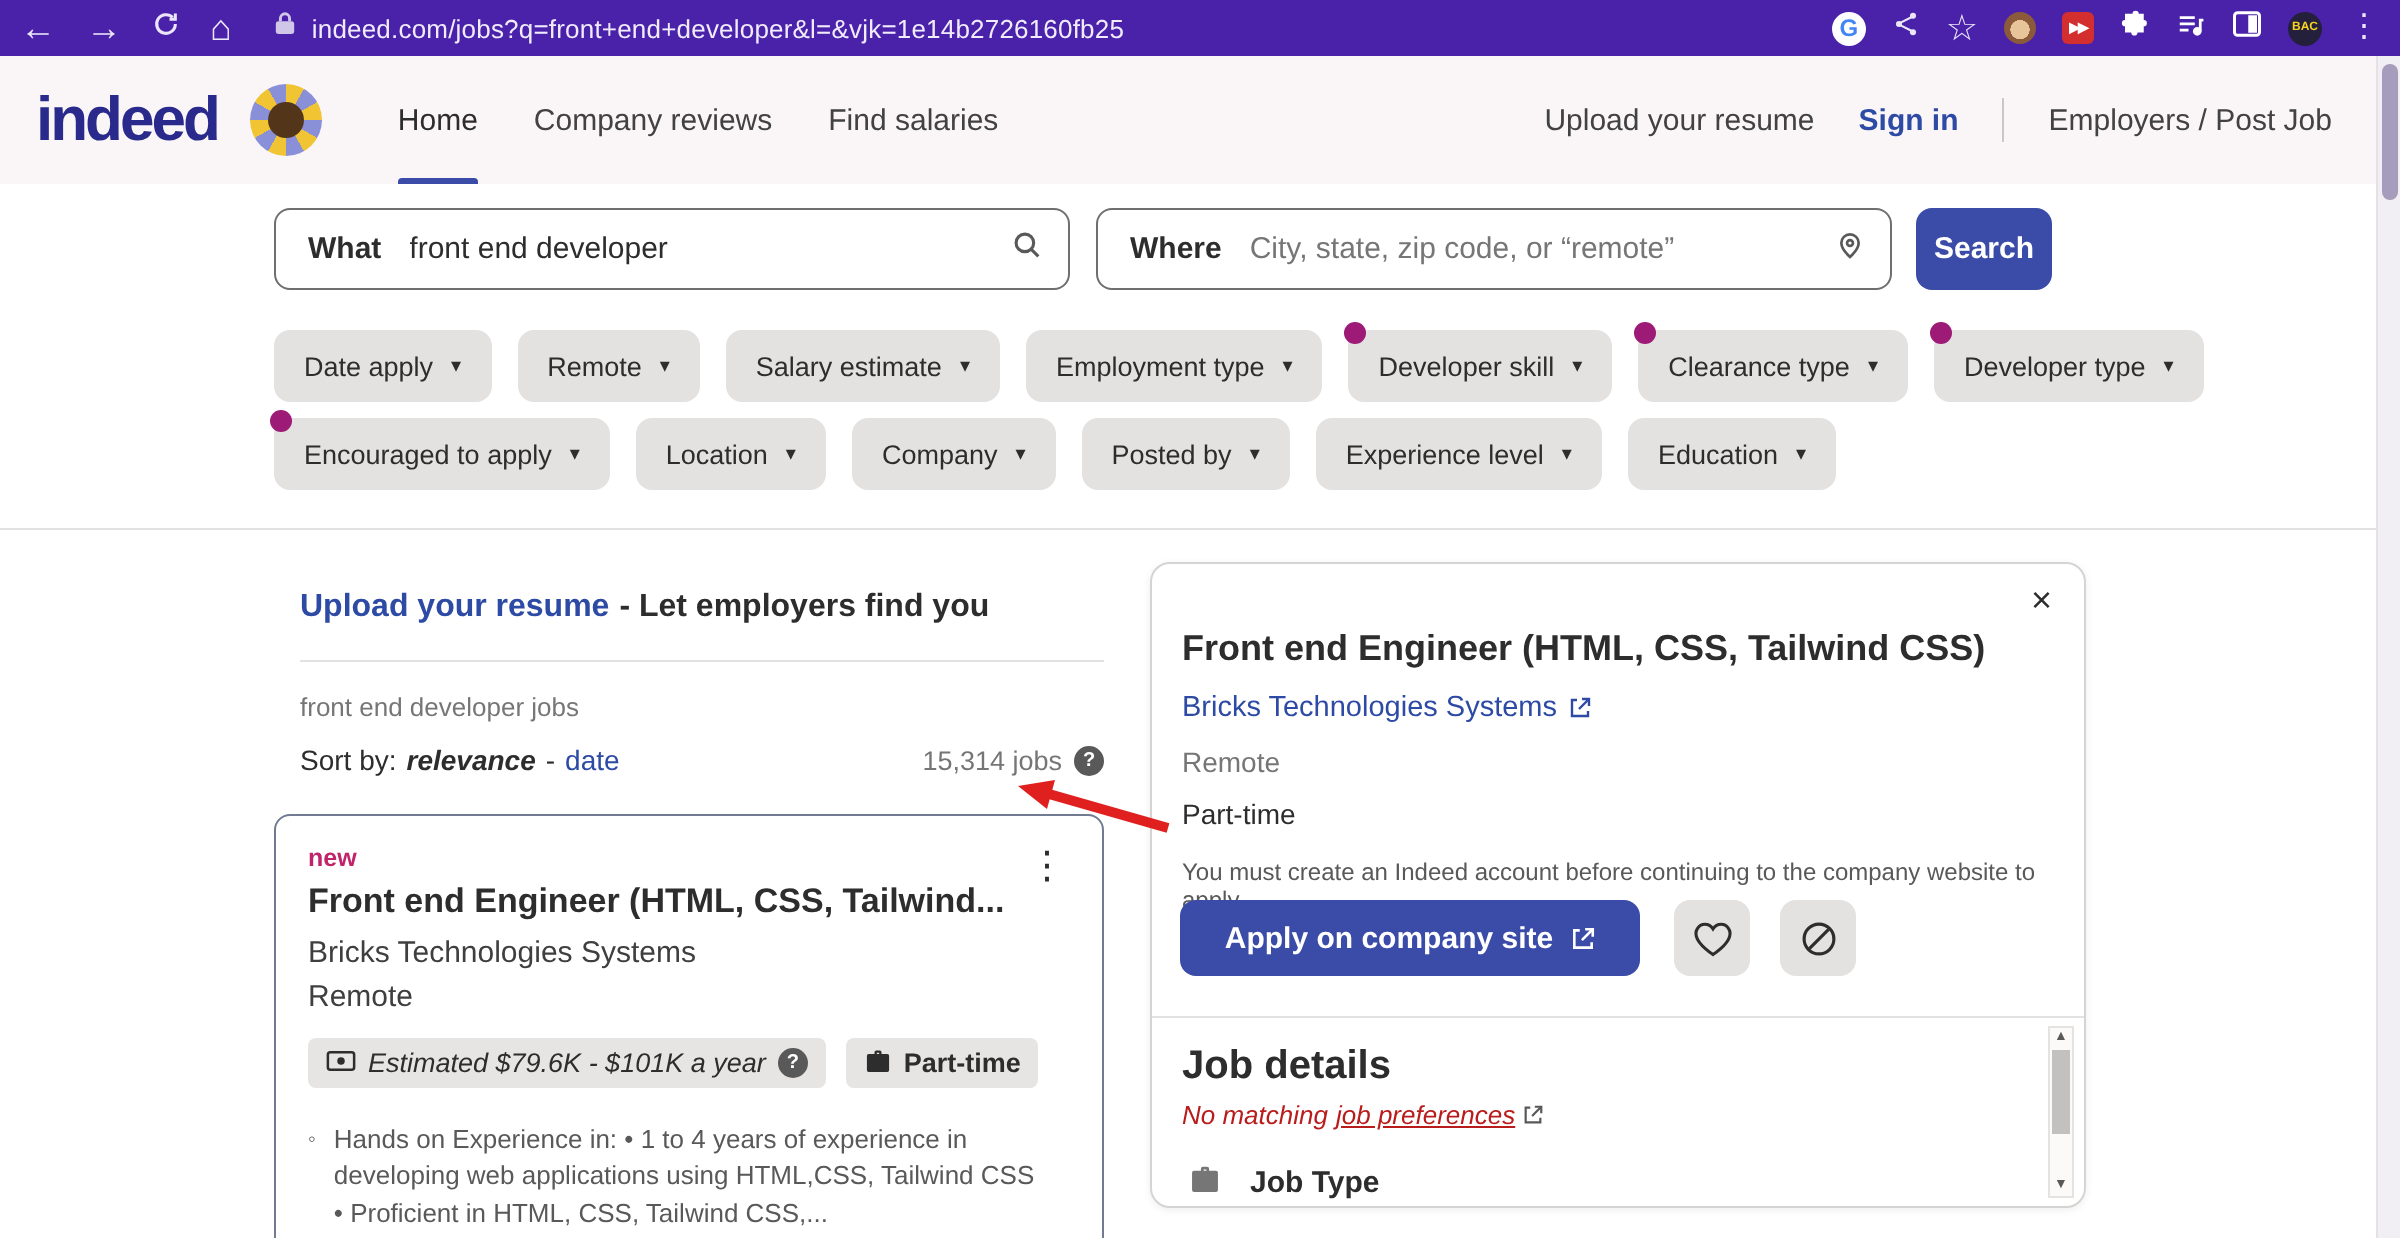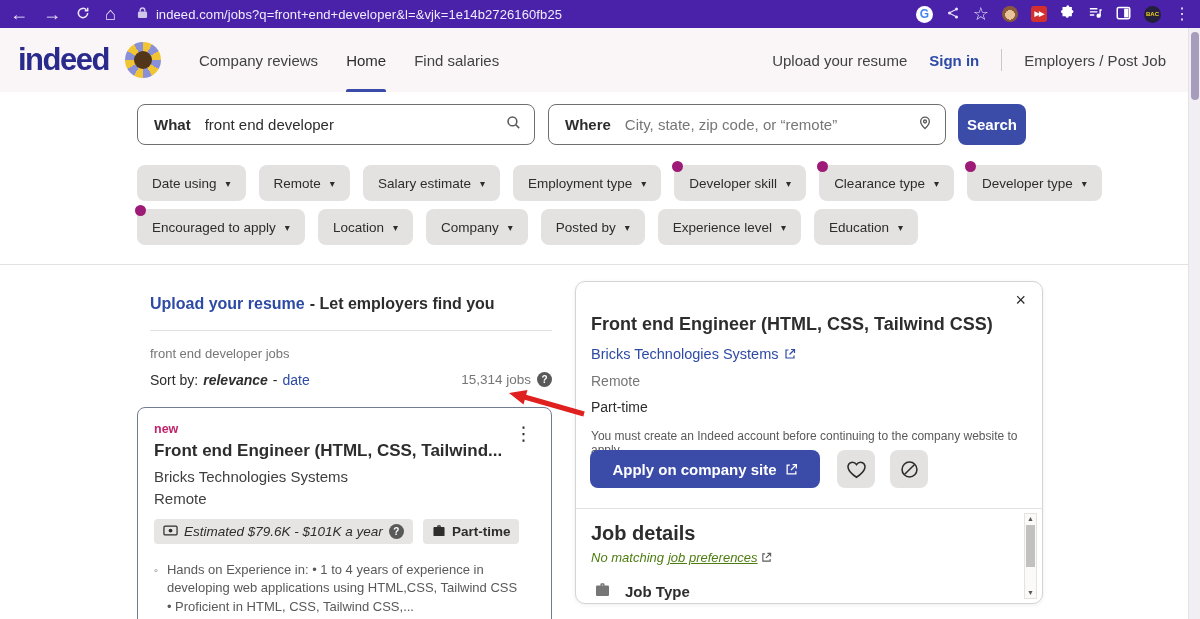--- a/index.html
+++ b/index.html
@@ -79,21 +79,21 @@
   #filters-divider { position:absolute; left:0; top:264px; width:1188px; height:1px;
     background:#e4e2e0; }
 
   
   #upload-line { position:absolute; left:150px; top:295px; font-size:16px; font-weight:bold; }
   #upload-line a { color:#2d4aa5; text-decoration:none; cursor:pointer; }
   #upload-line .tagline { margin-left:5px; color:#2d2d2d; }
   #upload-hr { position:absolute; left:150px; top:330px; width:402px; height:1px; background:#e4e2e0; }
   #query-caption { position:absolute; left:150px; top:346px; font-size:13px; color:#767676; }
   #sort-row { position:absolute; left:150px; top:372px; width:402px; display:flex;
-    align-items:flex-start; font-size:14px; }
+    align-items:center; font-size:14px; }
   #sort-row .bold { font-weight:bold; margin-left:5px;font-style:italic; }
   #sort-row .sep { margin:0 5px; }
   #sort-row .datelink { color:#2d4aa5; cursor:pointer; }
   #count-wrap { margin-left:auto; display:flex; align-items:center; gap:6px;
     color:#767676; font-size:13.5px; }
   .q-circle { width:15px; height:15px; border-radius:50%; background:#595959;
     color:#fff; font-size:10px; font-weight:bold; display:flex; align-items:center;
     justify-content:center; cursor:pointer; }
 
   
@@ -129,21 +129,21 @@
     font-size:15px; cursor:pointer; display:flex; align-items:center; justify-content:center;
     gap:8px; font-family:"Liberation Sans", sans-serif; }
   .icon-btn { position:absolute; top:168px; width:38px; height:38px; background:#e4e2e0;
     border:none; border-radius:8px; cursor:pointer; display:flex; align-items:center;
     justify-content:center; }
   #save-btn { left:261px; }
   #block-btn { left:314px; }
   #panel-divider { position:absolute; left:0; top:226px; width:468px; height:1px; background:#e4e2e0; }
   #details-heading { position:absolute; left:15px; top:240px; font-size:20px; font-weight:bold; }
   #prefs-line { position:absolute; left:15px; top:268px; font-size:13px; font-style:italic;
-    color:#4d7c0f; display:flex; gap:4px; align-items:center; }
+    color:#b91c1c; display:flex; gap:4px; align-items:center; }
   #prefs-line .link { text-decoration:underline; cursor:pointer; display:flex; gap:3px; align-items:center; }
   #jobtype-row { position:absolute; left:18px; top:300px; display:flex; align-items:center;
     gap:14px; font-size:15px; font-weight:bold; color:#2d2d2d; }
 
   
   #inner-scrollbar { position:absolute; right:5px; top:231px; width:13px; height:86px;
     background:#fbfaf9; border:1px solid #e5e3e1; display:flex; flex-direction:column;
     align-items:center; }
   #inner-scrollbar .arr { font-size:7px; color:#595959; line-height:10px; cursor:pointer; }
   #inner-thumb { width:9px; height:42px; background:#c3c1bf; margin:1px 0; cursor:grab; }
@@ -214,22 +214,22 @@
 <div id="page-scrollbar">
   <div id="page-scroll-thumb"></div>
 </div>
 
 <div id="site-header">
   <div id="logo-wrap">
     <span id="logo-text">indeed</span>
     <span class="sunflower"></span>
   </div>
   <nav id="main-nav">
+    <div class="nav-item active">Home</div>
     <div class="nav-item">Company reviews</div>
-    <div class="nav-item active">Home</div>
     <div class="nav-item">Find salaries</div>
   </nav>
   <div id="header-right">
     <span class="hdr-link">Upload your resume</span>
     <span class="hdr-link signin">Sign in</span>
     <span class="hdr-divider"></span>
     <span class="hdr-link">Employers / Post Job</span>
   </div>
 </div>
 
@@ -250,21 +250,21 @@
     <svg width="16" height="17" viewBox="0 0 24 24" fill="none" stroke="#595959" stroke-width="2">
         <path d="M12 21s-6.5-6-6.5-10.5a6.5 6.5 0 1 1 13 0C18.5 15 12 21 12 21z"></path>
         <circle cx="12" cy="10.5" r="2.2"></circle>
       </svg>
   </span>
 </div>
 <button id="search-btn">Search</button>
 
 <div class="pill-row" id="pill-row-1">
   <div class="pill">
-      <span>Date using</span>
+      <span>Date apply</span>
       <span class="caret">▾</span>
     </div>
   <div class="pill">
       <span>Remote</span>
       <span class="caret">▾</span>
     </div>
   <div class="pill">
       <span>Salary estimate</span>
       <span class="caret">▾</span>
     </div>

